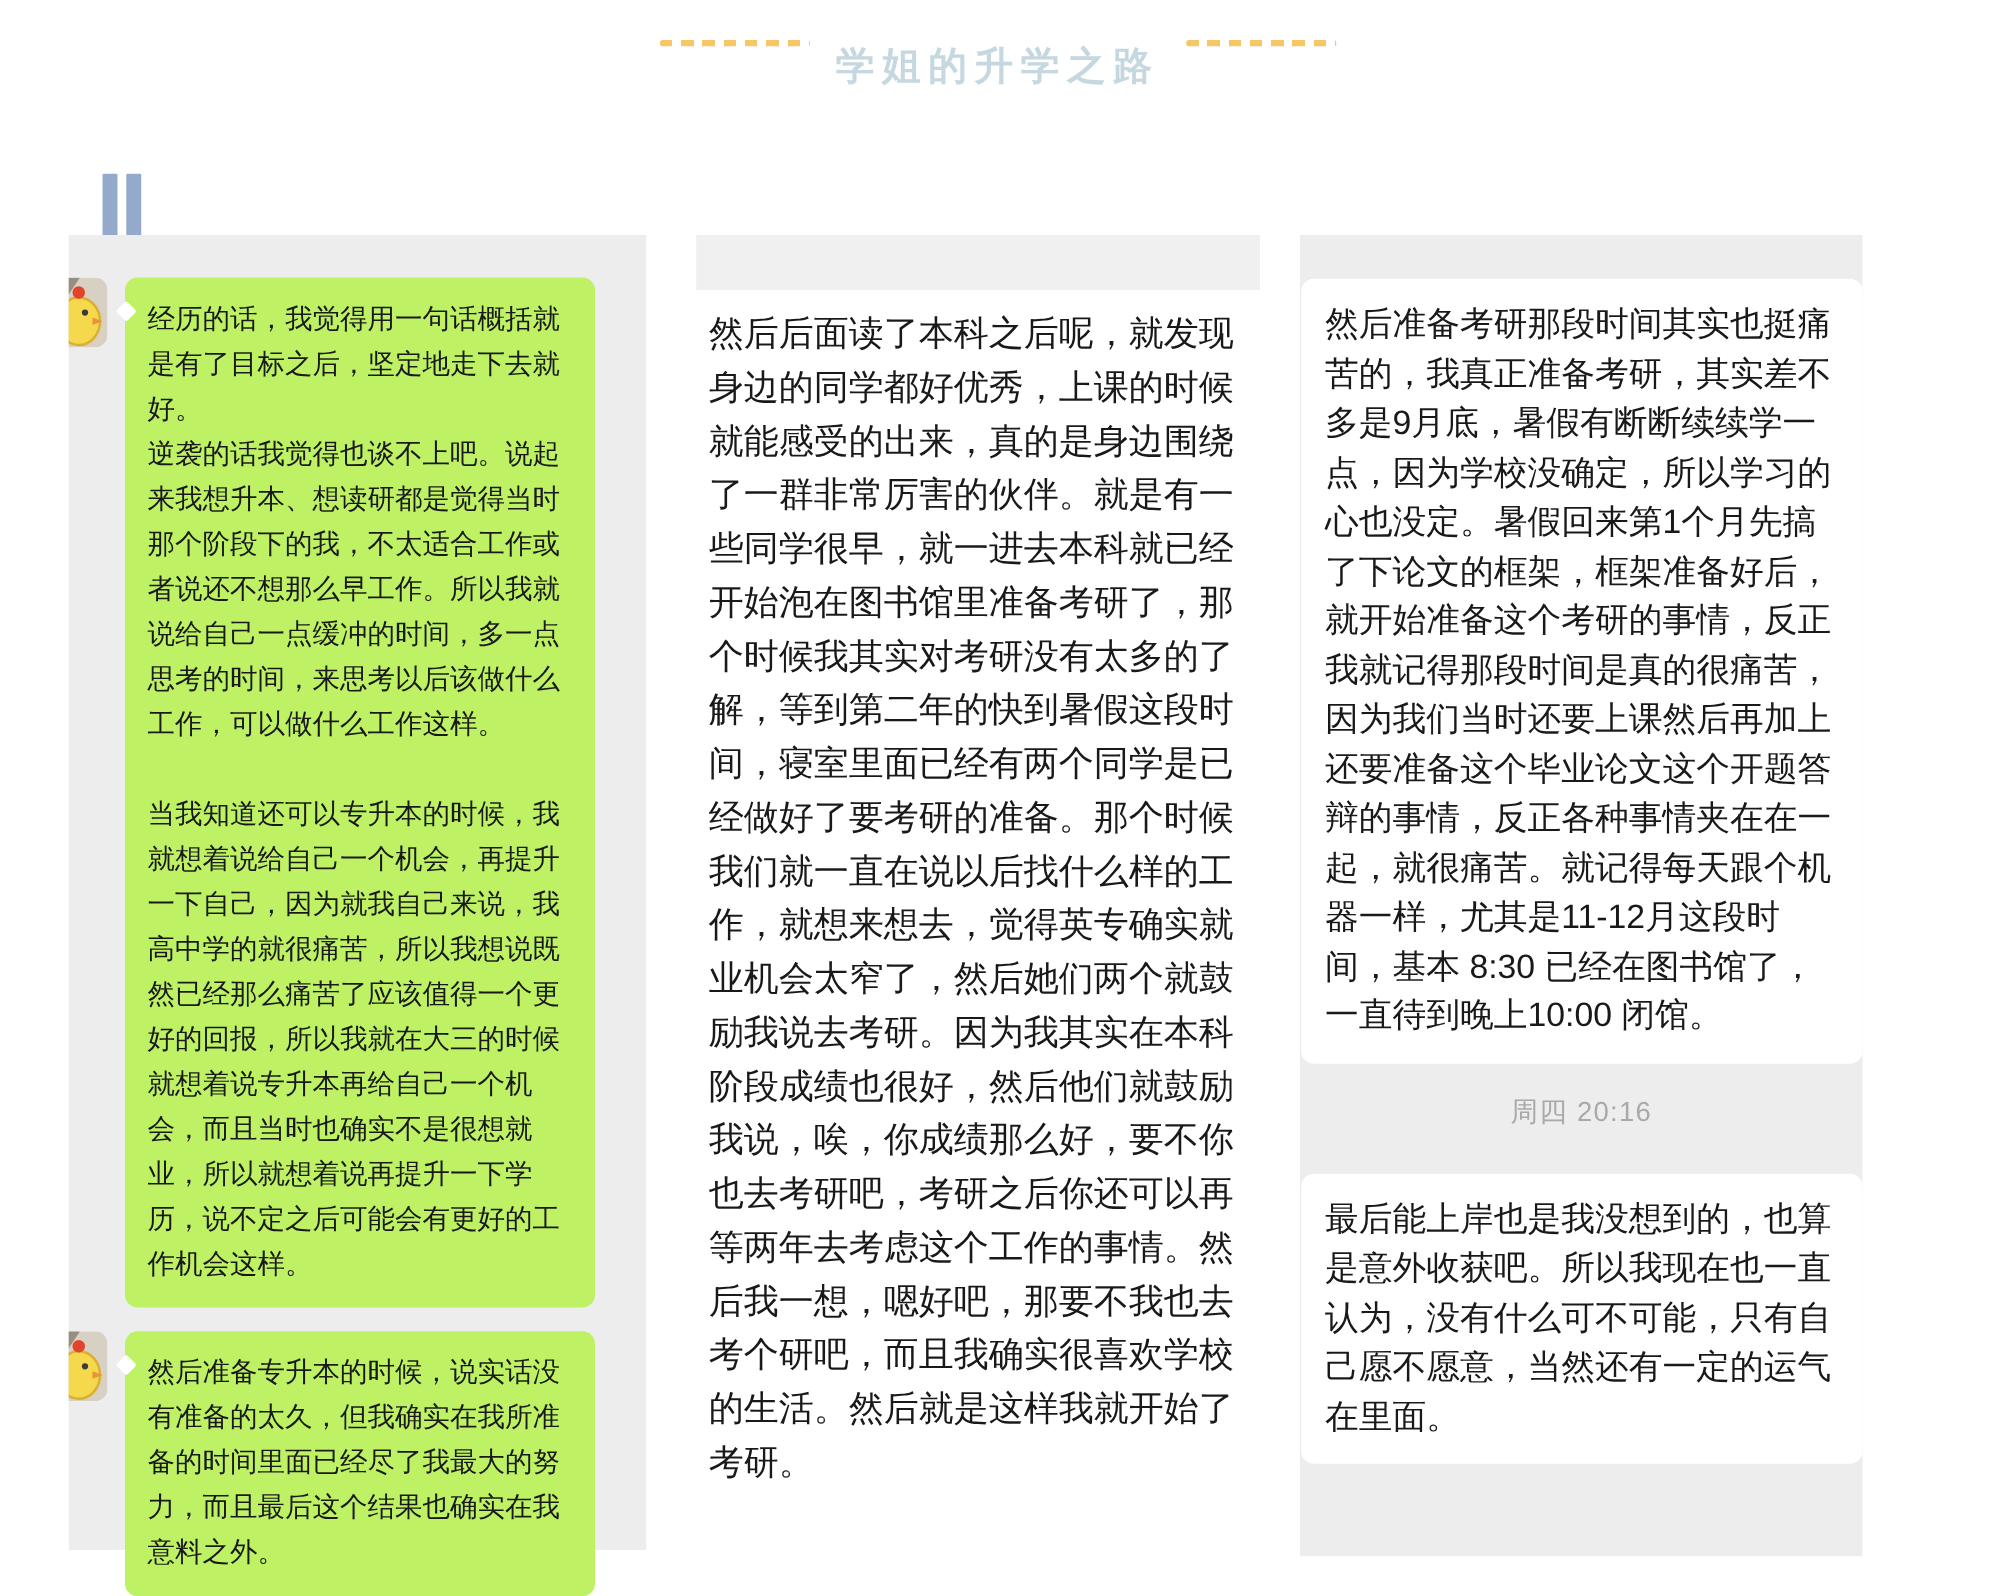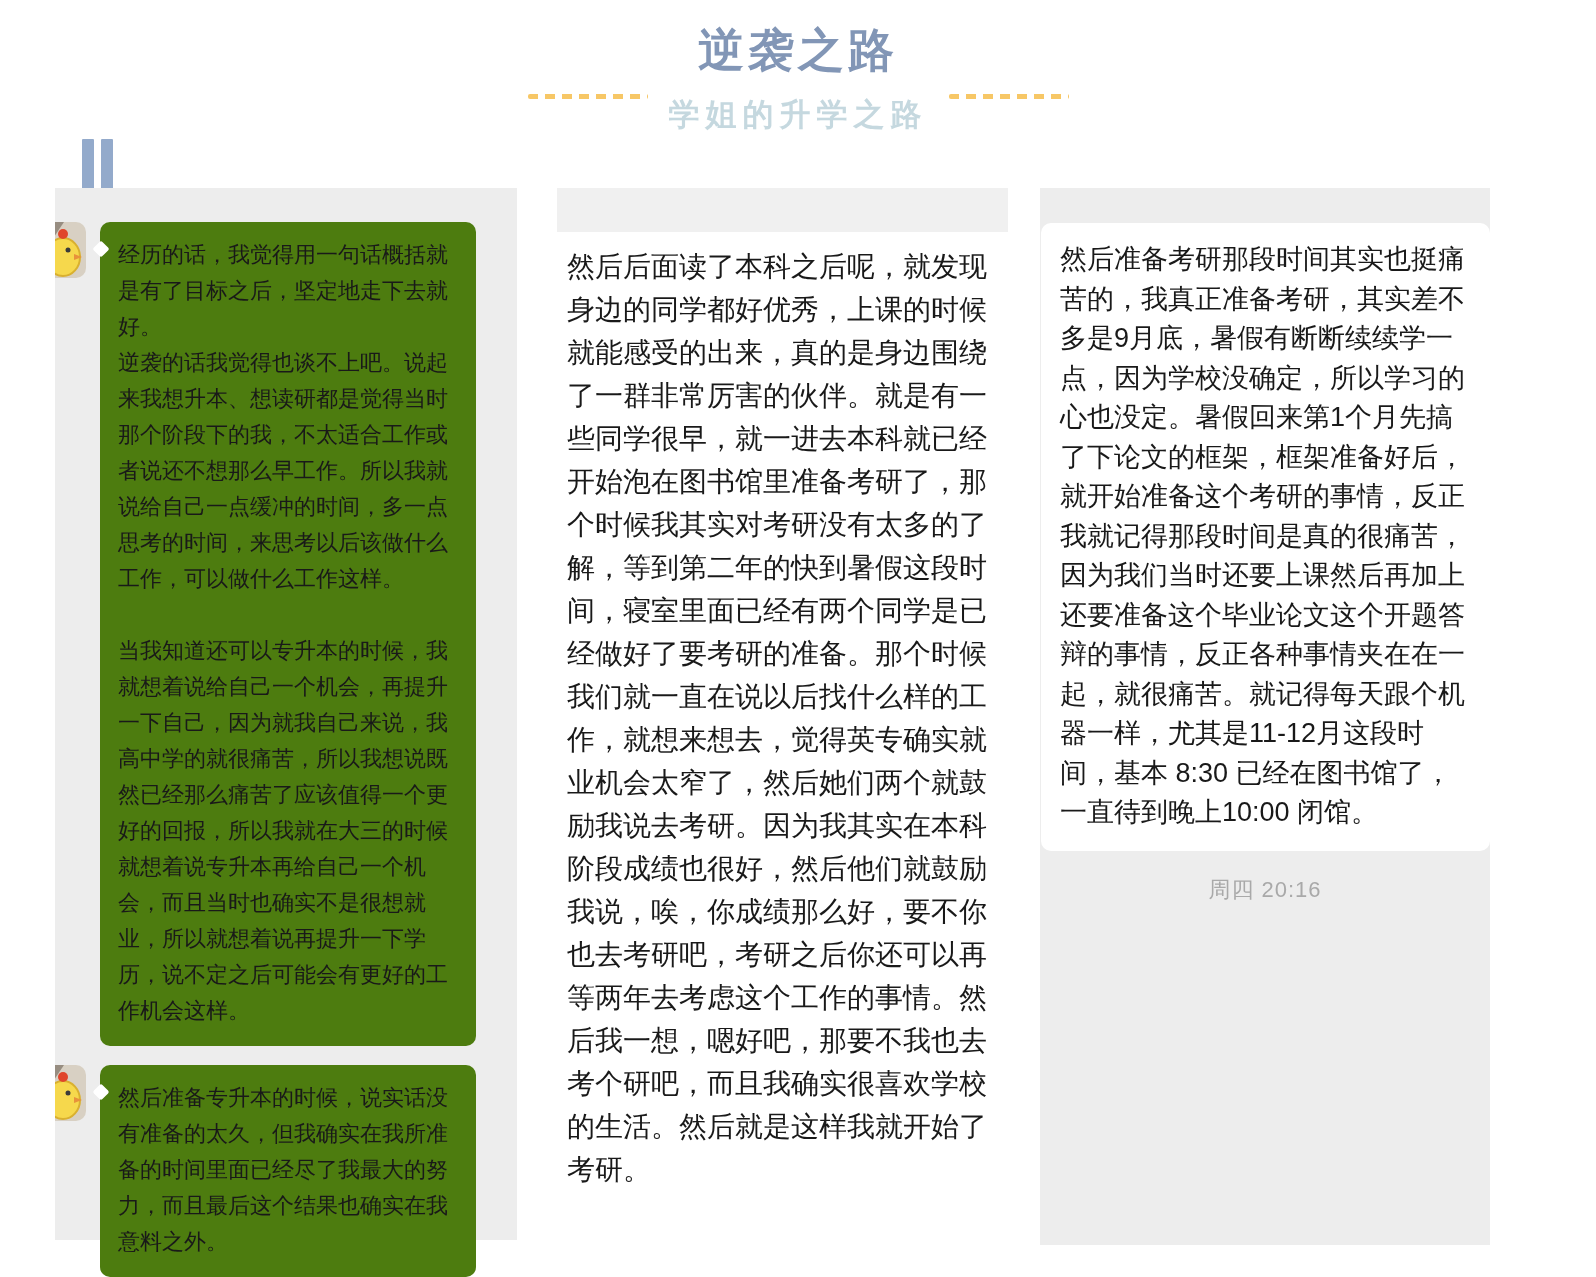--- a/index.html
+++ b/index.html
@@ -35,21 +35,21 @@
   
   .msg-row{position:relative;margin-left:45px;width:376px;}
   .msg-row.first{padding-top:34px;}
   .msg-row.second{margin-top:19px;}
   .avatar-clip{
     position:absolute;left:-45px;top:34px;width:31px;height:56px;overflow:hidden;
   }
   .msg-row.second .avatar-clip{top:0;}
   .avatar-clip svg{position:absolute;right:0;top:0;width:56px;height:56px;}
   .bubble{
-    position:relative;background:#4d7c0f;border-radius:10px;
+    position:relative;background:#bef264;border-radius:10px;
     padding:15px 16px 17px 18px;
     font-size:22px;line-height:36px;white-space:pre-wrap;
   }
   .bubble::before{
     content:"";position:absolute;left:-5px;top:21px;width:12px;height:12px;
     background:#FFFFFF;transform:rotate(45deg);border-radius:2px;
   }
   
   .strip-top{height:44px;background:#F0F0F0;flex:0 0 auto;}
   .mid-text{
@@ -64,21 +64,20 @@
   .r-bubble.b1{margin-top:35px;}
   .r-bubble.b2{margin-top:34px;}
   .r-time{
     margin-top:24px;text-align:center;font-size:22px;color:#A9A9A9;letter-spacing:1px;
   }
 </style>
 </head>
 <body>
 
 <div class="header">
-  <div class="title">逆袭之路</div>
   <div class="subtitle-row">
     <span class="dash"></span>
     <span class="subtitle">学姐的升学之路</span>
     <span class="dash"></span>
   </div>
 </div>
 
 <div class="pause">
   <i></i>
   <i></i>
@@ -120,13 +119,14 @@
 
 <div class="col col-mid">
   <div class="strip-top"></div>
   <div class="mid-text">然后后面读了本科之后呢，就发现身边的同学都好优秀，上课的时候就能感受的出来，真的是身边围绕了一群非常厉害的伙伴。就是有一些同学很早，就一进去本科就已经开始泡在图书馆里准备考研了，那个时候我其实对考研没有太多的了解，等到第二年的快到暑假这段时间，寝室里面已经有两个同学是已经做好了要考研的准备。那个时候我们就一直在说以后找什么样的工作，就想来想去，觉得英专确实就业机会太窄了，然后她们两个就鼓励我说去考研。因为我其实在本科阶段成绩也很好，然后他们就鼓励我说，唉，你成绩那么好，要不你也去考研吧，考研之后你还可以再等两年去考虑这个工作的事情。然后我一想，嗯好吧，那要不我也去考个研吧，而且我确实很喜欢学校的生活。然后就是这样我就开始了考研。</div>
   <div class="strip-bottom"></div>
 </div>
 
 <div class="col col-right">
   <div class="r-bubble b1">然后准备考研那段时间其实也挺痛苦的，我真正准备考研，其实差不多是9月底，暑假有断断续续学一点，因为学校没确定，所以学习的心也没定。暑假回来第1个月先搞了下论文的框架，框架准备好后，就开始准备这个考研的事情，反正我就记得那段时间是真的很痛苦，因为我们当时还要上课然后再加上还要准备这个毕业论文这个开题答辩的事情，反正各种事情夹在在一起，就很痛苦。就记得每天跟个机器一样，尤其是11-12月这段时间，基本 8:30 已经在图书馆了，一直待到晚上10:00 闭馆。</div>
   <div class="r-time">周四 20:16</div>
+  <div class="r-bubble b2">最后能上岸也是我没想到的，也算是意外收获吧。所以我现在也一直认为，没有什么可不可能，只有自己愿不愿意，当然还有一定的运气在里面。</div>
 </div>
 
 </body></html>

